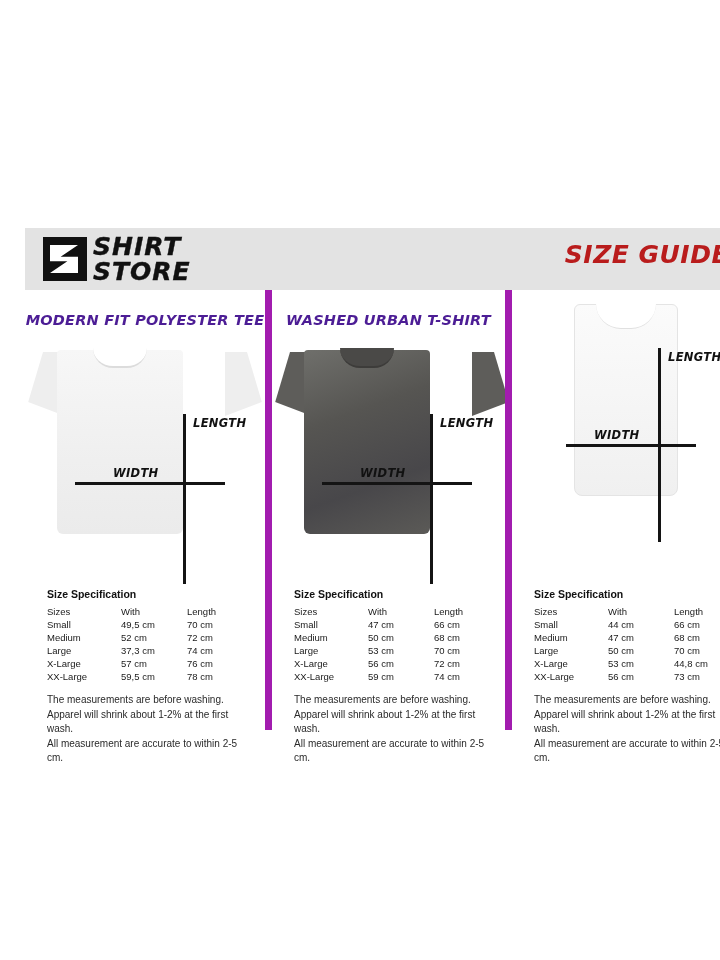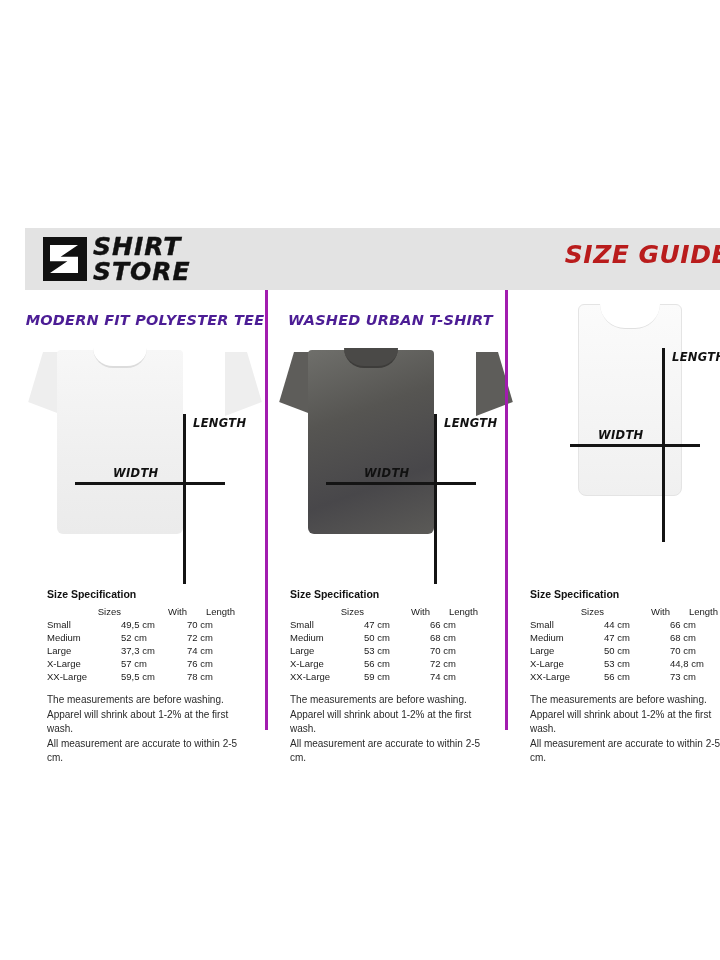--- a/index.html
+++ b/index.html
@@ -89,21 +89,21 @@
     height: 440px;
     display: flex;
   }
   .col {
     position: relative;
     width: 240px;
     height: 440px;
     box-sizing: border-box;
     padding: 0 0 0 0;
   }
-  .col + .col { border-left: 3px solid #a21caf; padding-left: 8px; }
+  .col + .col { border-left: 7px solid #a21caf; }
   .col-title {
     font-family: "DejaVu Sans", sans-serif;
     font-style: italic;
     font-weight: bold;
     font-size: 14.5px;
     color: #4c1d95;
     text-align: center;
     margin-top: 22px;
     letter-spacing: 0.2px;
   }
@@ -233,21 +233,21 @@
     width: 188px;
     font-size: 9.5px;
     color: #1a1a1a;
   }
   table.spec-table td, table.spec-table th {
     text-align: left;
     padding: 1px 0;
     font-weight: normal;
     white-space: nowrap;
   }
-  table.spec-table th { font-weight: normal; text-align: right; }
+  table.spec-table th { font-weight: normal; }
   table.spec-table td:nth-child(1), table.spec-table th:nth-child(1) { width: 74px; }
   table.spec-table td:nth-child(2), table.spec-table th:nth-child(2) { width: 66px; }
   .notes {
     margin-top: 10px;
     font-size: 10px;
     line-height: 1.45;
     color: #2a2a2a;
   }
 </style>
 </head>

